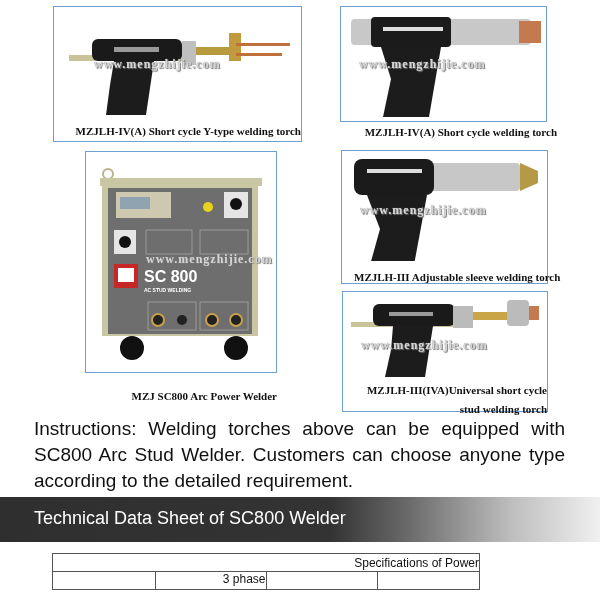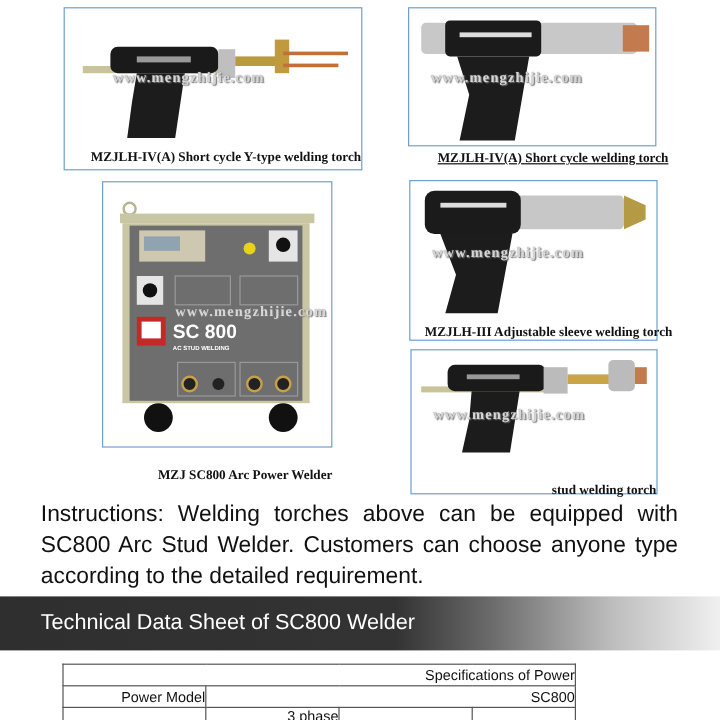--- a/index.html
+++ b/index.html
@@ -35,21 +35,21 @@
 <div class="frame" style="left:340px;top:6px;width:207px;height:116px;">
   <svg width="205" height="114">
     <rect x="10" y="12" width="180" height="26" rx="4" fill="#c8c8c8"></rect>
     <rect x="178" y="14" width="22" height="22" fill="#c47a4f"></rect>
     <rect x="30" y="10" width="80" height="30" rx="4" fill="#1b1b1b"></rect>
     <rect x="42" y="20" width="60" height="4" fill="#ddd"></rect>
     <path d="M40 40 L100 40 L88 110 L42 110 L50 72 Z" fill="#1c1c1c"></path>
   </svg>
   <div class="wm" style="left:18px;top:50px;">www.mengzhijie.com</div>
 </div>
-<div class="caption" style="left:330px;top:126px;width:227px;text-decoration:underline;">MZJLH-IV(A) Short cycle welding torch</div>
+<div class="caption" style="left:330px;top:126px;width:227px;">MZJLH-IV(A) Short cycle welding torch</div>
 
 <div class="frame" style="left:85px;top:151px;width:192px;height:222px;">
   <svg width="190" height="220">
     <circle cx="22" cy="22" r="5" fill="none" stroke="#b8b48e" stroke-width="2"></circle>
     <rect x="14" y="26" width="162" height="8" fill="#c9c6a4"></rect>
     <rect x="16" y="34" width="156" height="150" fill="#c9c6a4"></rect>
     <rect x="22" y="36" width="144" height="146" fill="#6e6e6e"></rect>
     <rect x="30" y="40" width="55" height="26" fill="#cfc8b0"></rect>
     <rect x="34" y="45" width="30" height="12" fill="#8fa3b0"></rect>
     <circle cx="122" cy="55" r="5" fill="#e8d21c"></circle>
@@ -93,38 +93,35 @@
     <rect x="8" y="30" width="120" height="5" fill="#c9c39a"></rect>
     <rect x="30" y="12" width="82" height="22" rx="6" fill="#1a1a1a"></rect>
     <rect x="46" y="20" width="44" height="4" fill="#999"></rect>
     <path d="M50 34 L90 34 L82 85 L42 85 L48 58 Z" fill="#1c1c1c"></path>
     <rect x="110" y="14" width="20" height="22" fill="#bbb"></rect>
     <rect x="130" y="20" width="36" height="8" fill="#c9a548"></rect>
     <rect x="164" y="8" width="22" height="26" rx="4" fill="#bbb"></rect>
     <rect x="186" y="14" width="10" height="14" fill="#c47a4f"></rect>
   </svg>
   <div class="wm" style="left:18px;top:46px;">www.mengzhijie.com</div>
+  <div class="caption" style="left:0;top:92px;width:204px;">MZJLH-III(IVA)Universal short cycle</div>
   <div class="caption" style="left:0;top:111px;width:204px;">stud welding torch</div>
 </div>
 
 <div class="instructions">Instructions: Welding torches above can be equipped with SC800 Arc Stud Welder. Customers can choose anyone type according to the detailed requirement.</div>
 
 <div class="banner">
   <div class="banner-title">Technical Data Sheet of SC800 Welder</div>
 </div>
 
 <table class="spec">
   <tbody>
       <tr>
         <td colspan="4">Specifications of Power</td>
       </tr>
   <tr>
-    <td style="width:118px;">Power Model</td>
-    <td colspan="3">SC800</td>
-  </tr>
-  <tr>
     <td></td>
     <td style="width:110px;vertical-align:top;">3 phase</td>
     <td style="width:110px;"></td>
     <td></td>
   </tr>
 </tbody>
   </table>
 
 </body></html>

